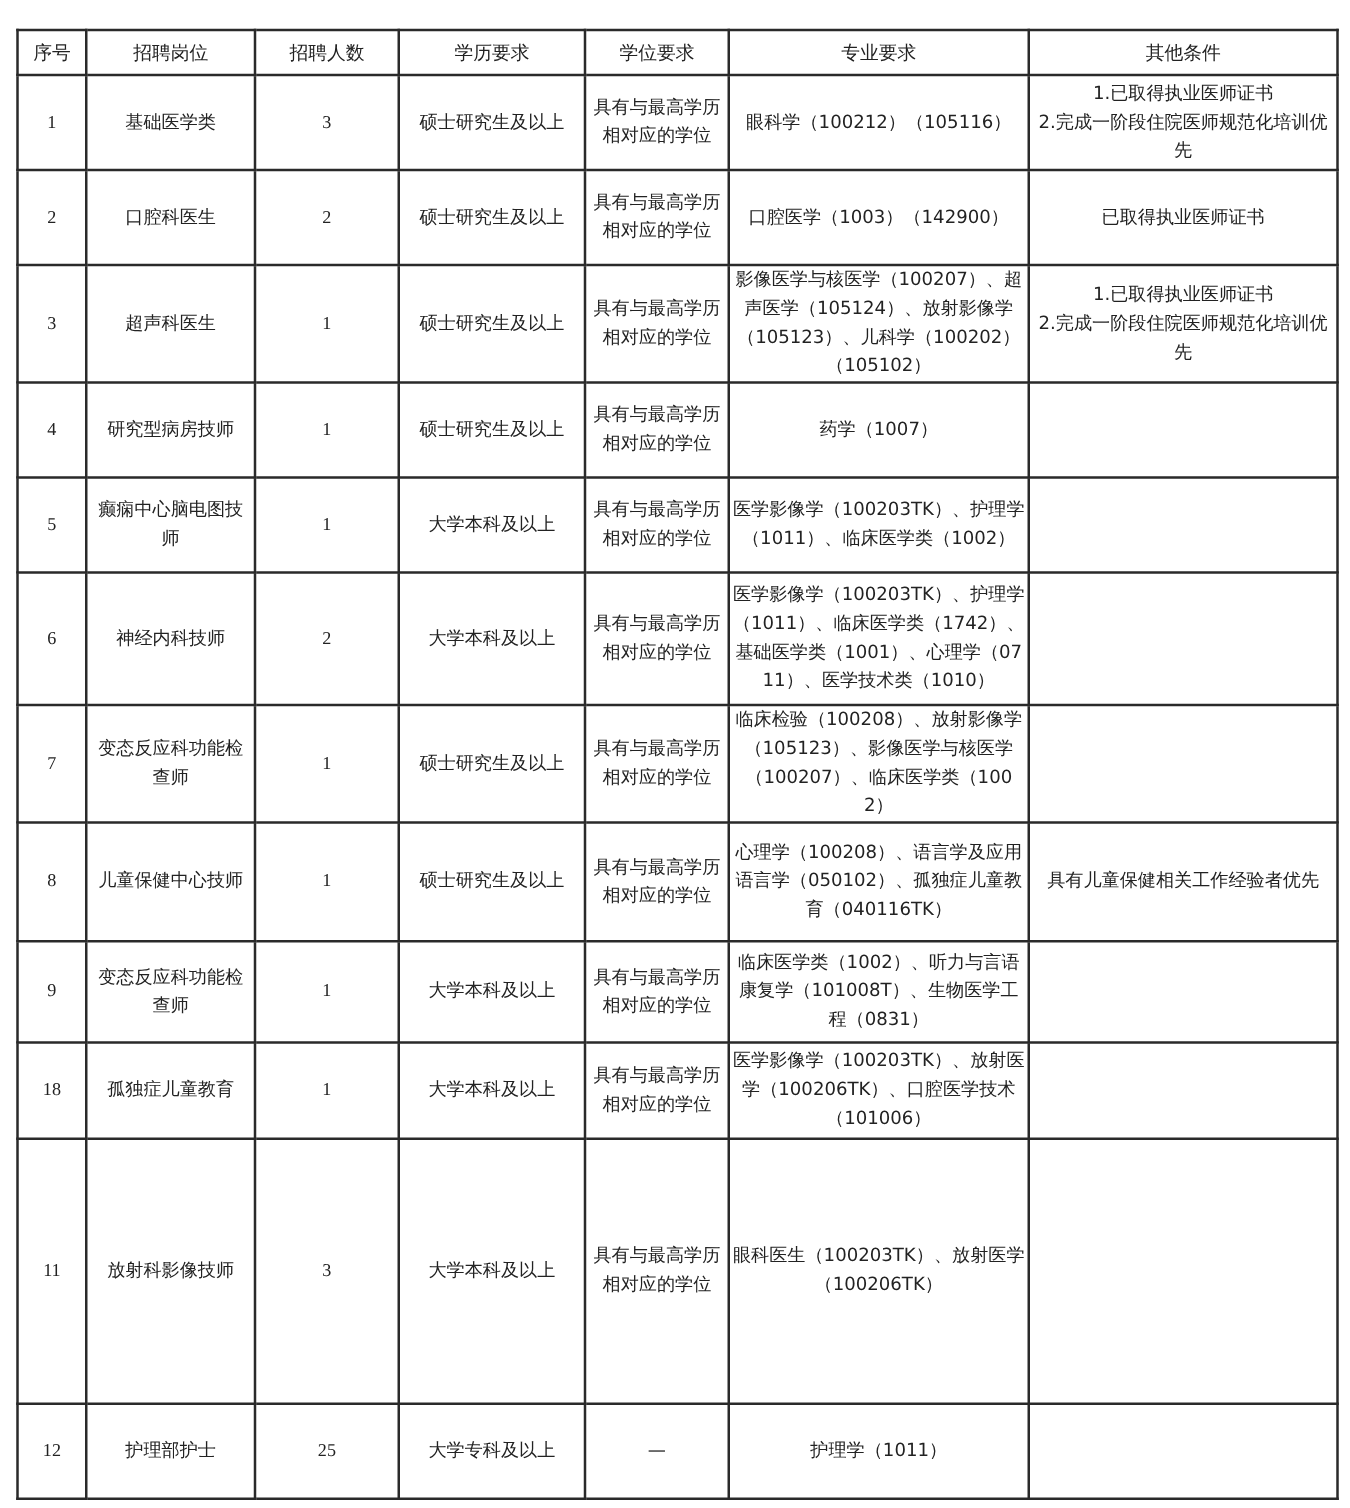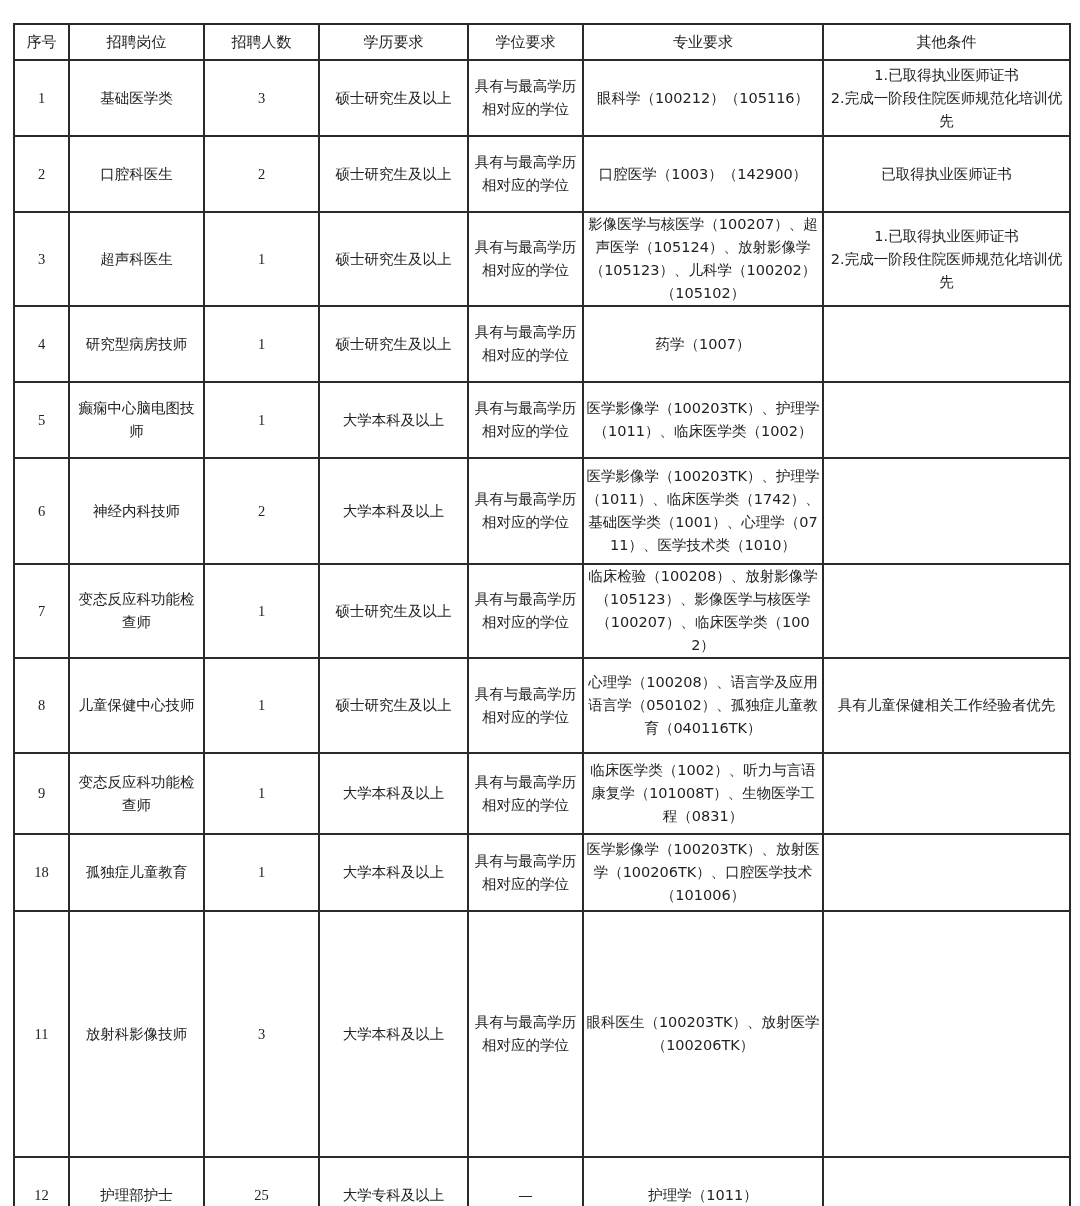--- a/index.html
+++ b/index.html
@@ -127,21 +127,21 @@
     </tr>
     <tr style="height:77px">
       <td class="num">18</td>
       <td>孤独症儿童教育</td>
       <td class="num">1</td>
       <td>大学本科及以上</td>
       <td>具有与最高学历相对应的学位</td>
       <td class="major">医学影像学（100203TK）、放射医学（100206TK）、口腔医学技术（101006）</td>
       <td class="other" style="white-space:pre-line"></td>
     </tr>
-    <tr style="height:246px">
+    <tr style="height:212px">
       <td class="num">11</td>
       <td>放射科影像技师</td>
       <td class="num">3</td>
       <td>大学本科及以上</td>
       <td>具有与最高学历相对应的学位</td>
       <td class="major">眼科医生（100203TK）、放射医学（100206TK）</td>
       <td class="other" style="white-space:pre-line"></td>
     </tr>
     <tr style="height:76px">
       <td class="num">12</td>

